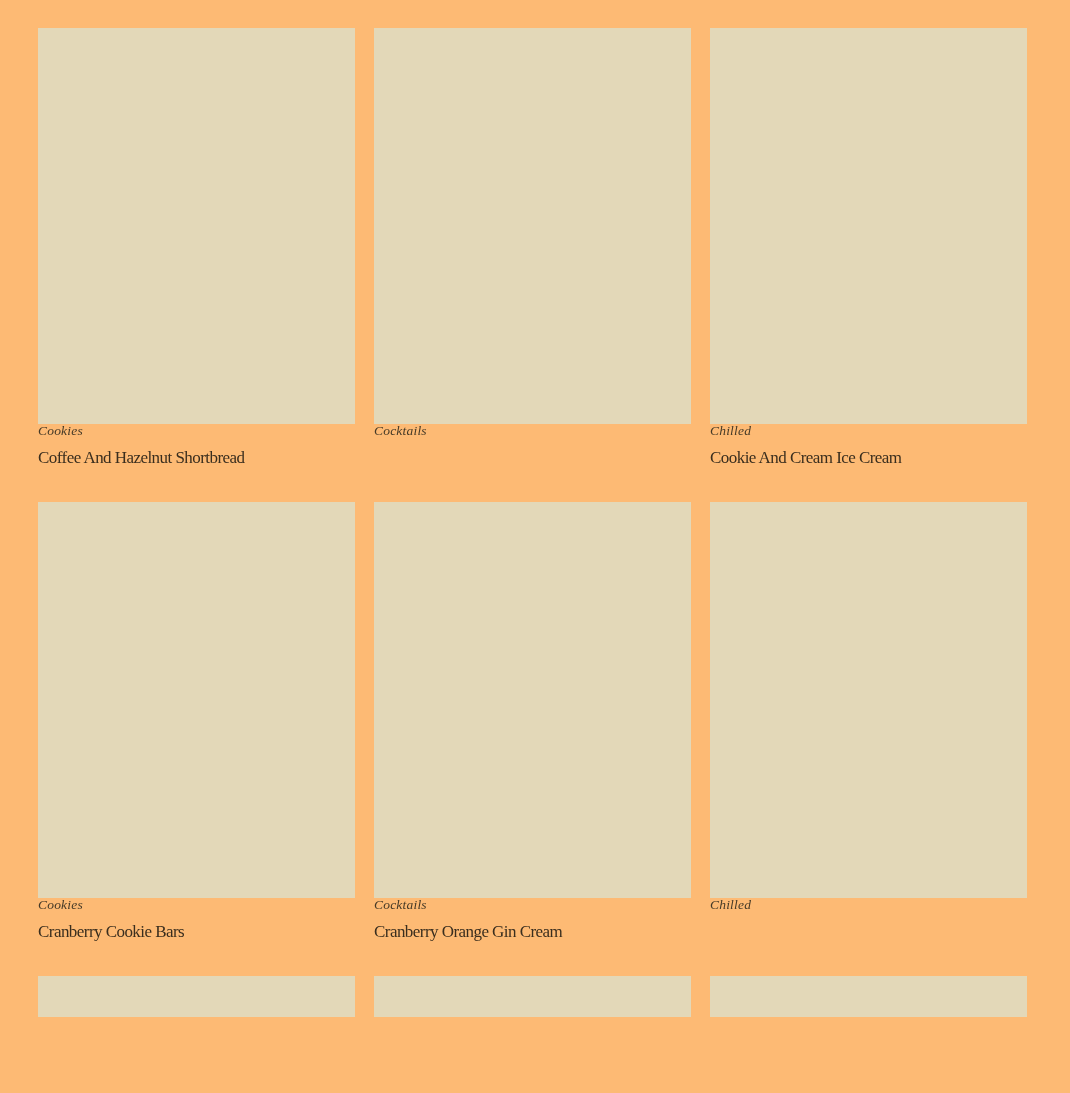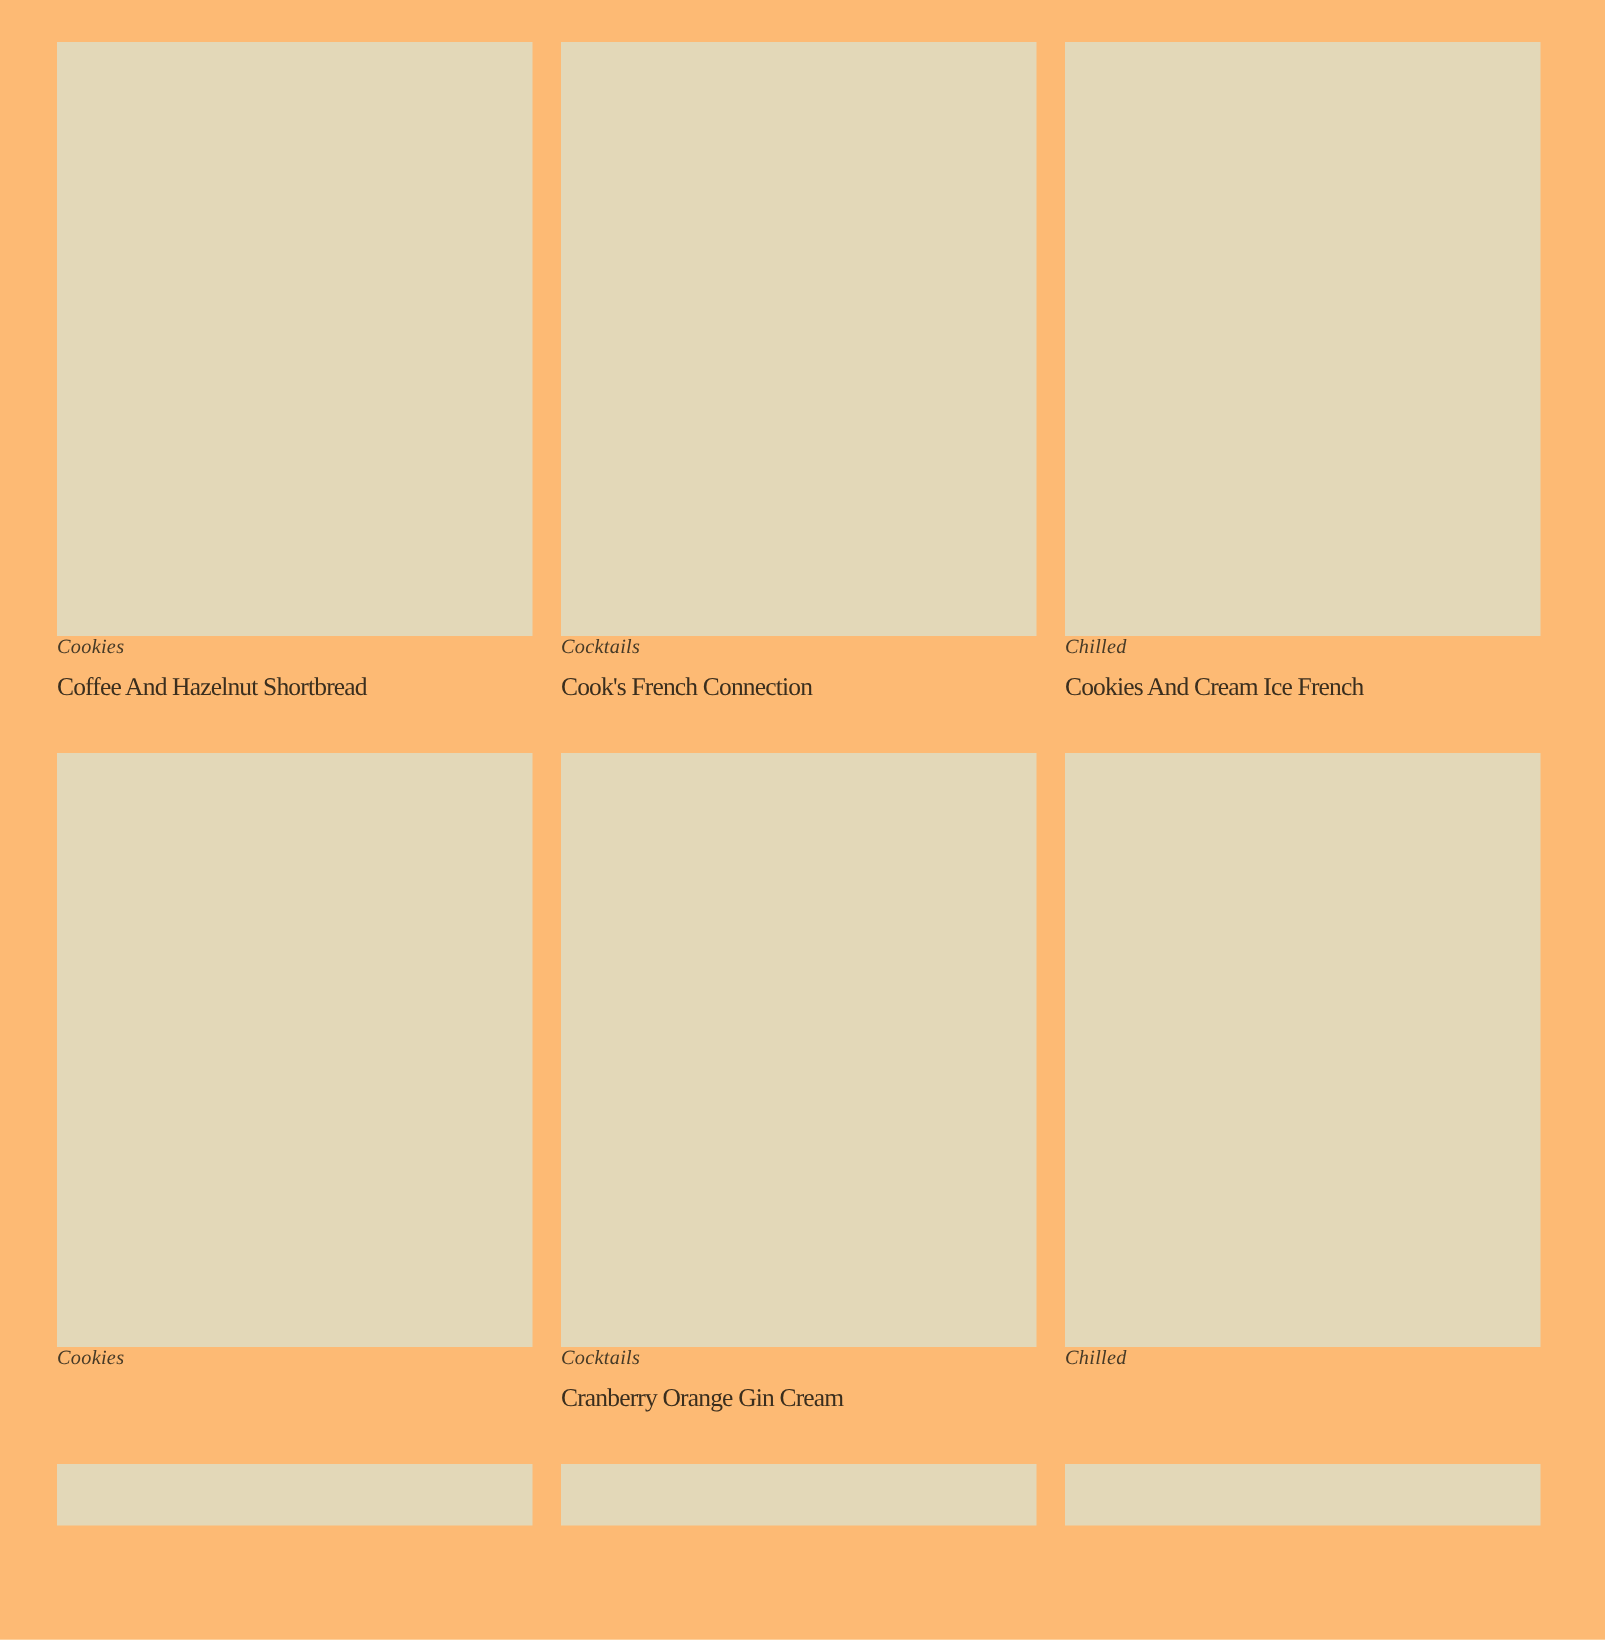--- a/index.html
+++ b/index.html
@@ -101,38 +101,38 @@
       <span class="card-body">
         <span class="card-category">Cookies</span>
         <span class="card-title">Coffee And Hazelnut Shortbread</span>
       </span>
     </a>
 
     <a class="recipe-card" href="#">
       <span class="card-thumb"></span>
       <span class="card-body">
         <span class="card-category">Cocktails</span>
-        <span class="card-title">Cook's French Connection</span>
       </span>
     </a>
 
     <a class="recipe-card" href="#">
       <span class="card-thumb"></span>
       <span class="card-body">
         <span class="card-category">Chilled</span>
-        <span class="card-title">Cookies And Cream Ice French</span>
+        <span class="card-title">Cookie And Cream Ice Cream</span>
       </span>
     </a>
 
     <div class="row-gap-spacer"></div>
 
     <a class="recipe-card" href="#">
       <span class="card-thumb"></span>
       <span class="card-body">
         <span class="card-category">Cookies</span>
+        <span class="card-title">Cranberry Cookie Bars</span>
       </span>
     </a>
 
     <a class="recipe-card" href="#">
       <span class="card-thumb"></span>
       <span class="card-body">
         <span class="card-category">Cocktails</span>
         <span class="card-title">Cranberry Orange Gin Cream</span>
       </span>
     </a>

